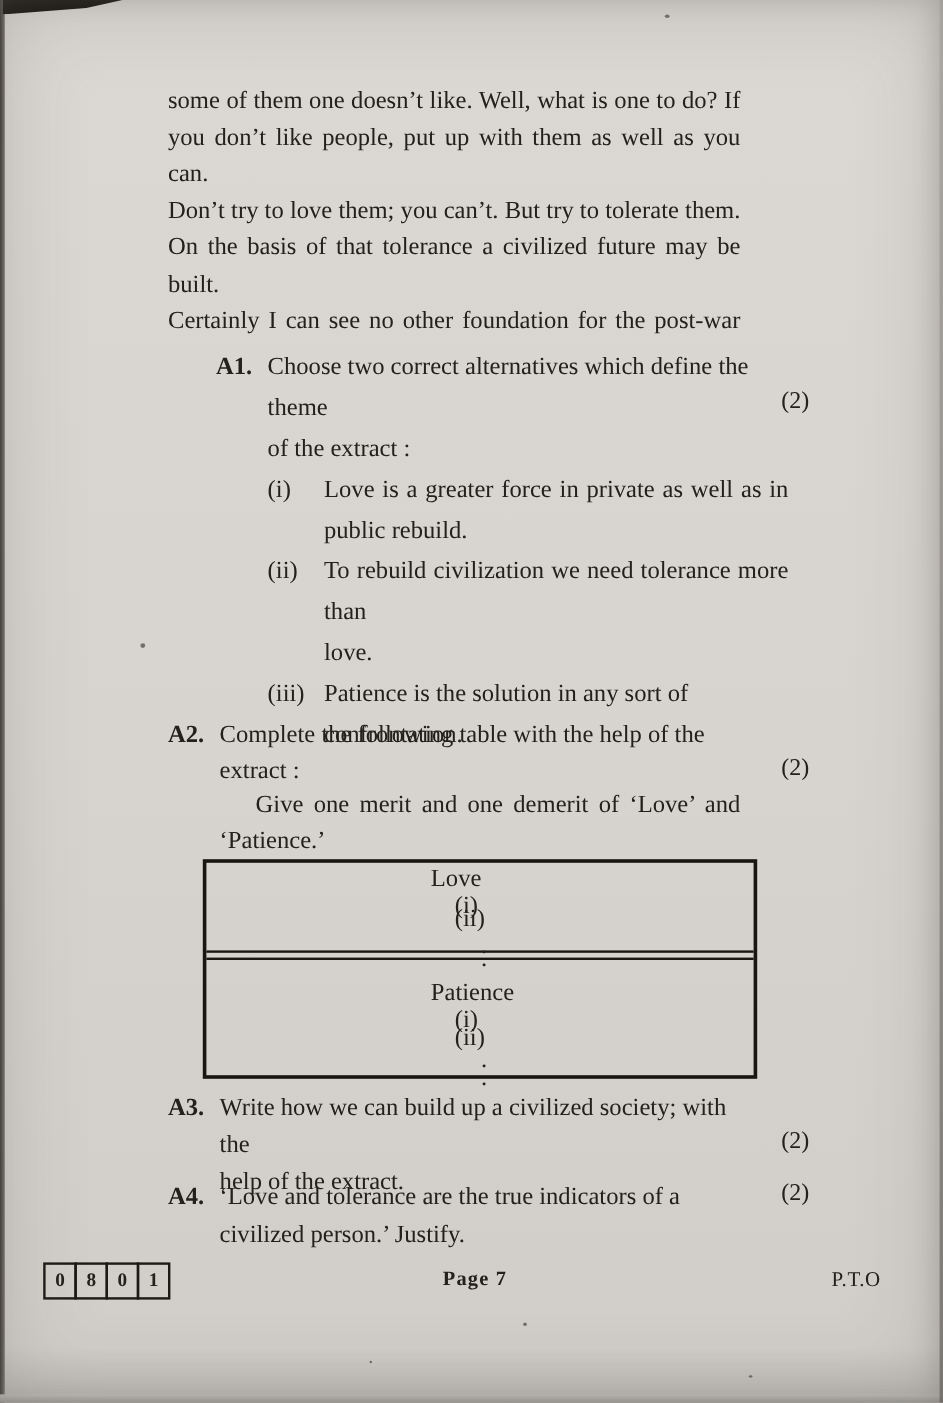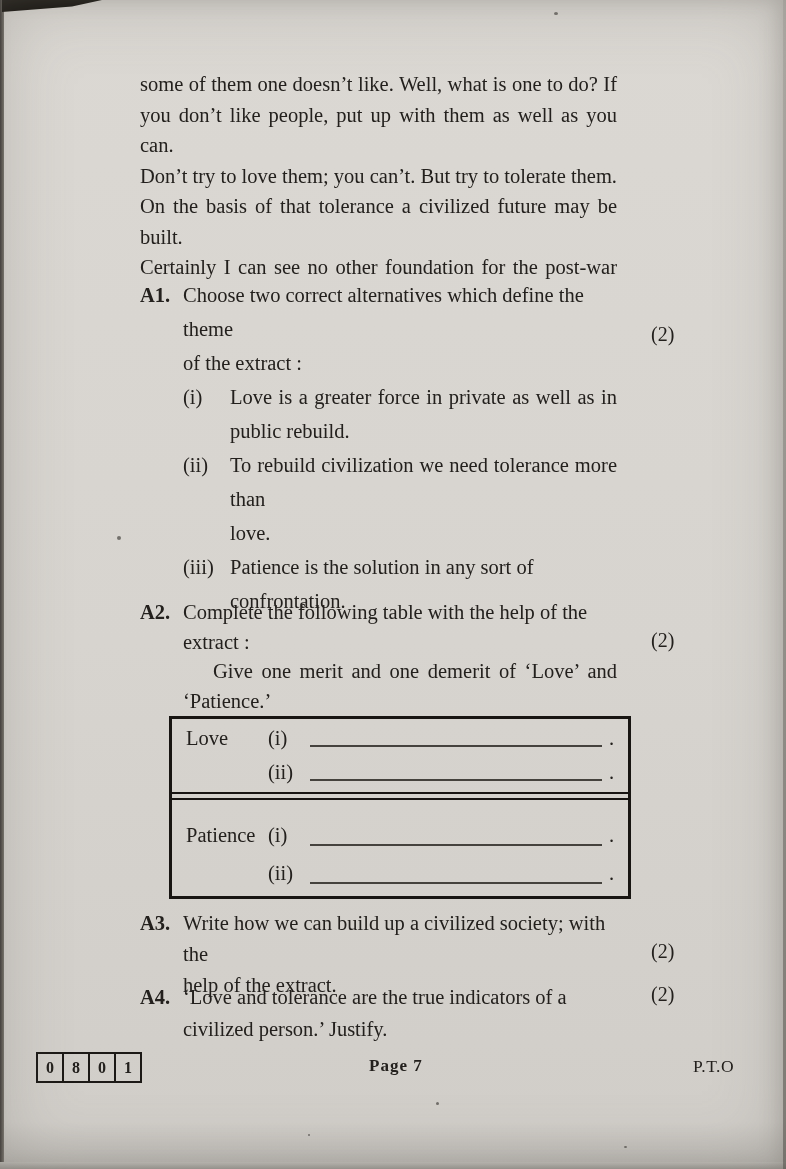--- a/index.html
+++ b/index.html
@@ -28,21 +28,21 @@
     background:linear-gradient(180deg,rgba(90,86,80,0.15),rgba(70,66,60,0.55));}
   .speck{position:absolute;border-radius:50%;background:rgba(62,58,54,0.65);}
 
   
   .extract{position:absolute;left:140px;top:69px;width:477px;
     font-size:20.5px;line-height:30.5px;}
   .jl{text-align:justify;text-align-last:justify;}
   .sp{letter-spacing:1.8px;}
 
   .qblock{position:absolute;left:140px;width:477px;font-size:20.5px;}
-  .q1{top:278px;line-height:34px;}
+  .q1{top:289px;line-height:34px;margin-left:40px;}
   .q2{top:598px;line-height:29.5px;}
   .q3{top:908px;line-height:31px;}
   .q4{top:981px;line-height:32px;}
   .qhead{display:flex;}
   .qid{width:43px;font-weight:bold;flex:none;}
   .qtext{flex:1;min-width:0;}
   .opts{margin-left:43px;}
   .opt{display:flex;}
   .onum{width:47px;flex:none;}
   .otext{flex:1;min-width:0;}
@@ -50,21 +50,21 @@
   .marks{position:absolute;left:651px;font-size:20px;}
   .m1{top:323px;} .m2{top:629px;} .m3{top:940px;} .m4{top:983px;}
 
   
   .mtable{position:absolute;left:169px;top:716px;width:462px;
     border:3px solid #181512;box-sizing:border-box;font-size:20.5px;}
   .tsec{padding:2px 14px 0 14px;}
   .tsec1{height:71px;}
   .tsec2{height:80px;padding-top:16px;}
   .tdivider{height:8px;border-top:2px solid #181512;border-bottom:2px solid #181512;box-sizing:border-box;}
-  .trow{display:flex;height:34px;}
+  .trow{display:flex;height:34px;flex-direction:column;}
   .tsec2 .trow{height:38px;}
   .tlabel{width:82px;flex:none;align-self:center;}
   .tnum{width:42px;flex:none;align-self:center;}
   .tline{flex:1;border-bottom:2px solid #45423d;align-self:flex-end;margin-bottom:8px;}
   .tdot{width:12px;flex:none;text-align:right;align-self:center;}
 
   
   .codebox{position:absolute;left:36px;top:1052px;display:flex;}
   .codecell{width:24px;height:27px;border:2px solid #1c1916;margin-left:-2px;
     display:flex;align-items:center;justify-content:center;

